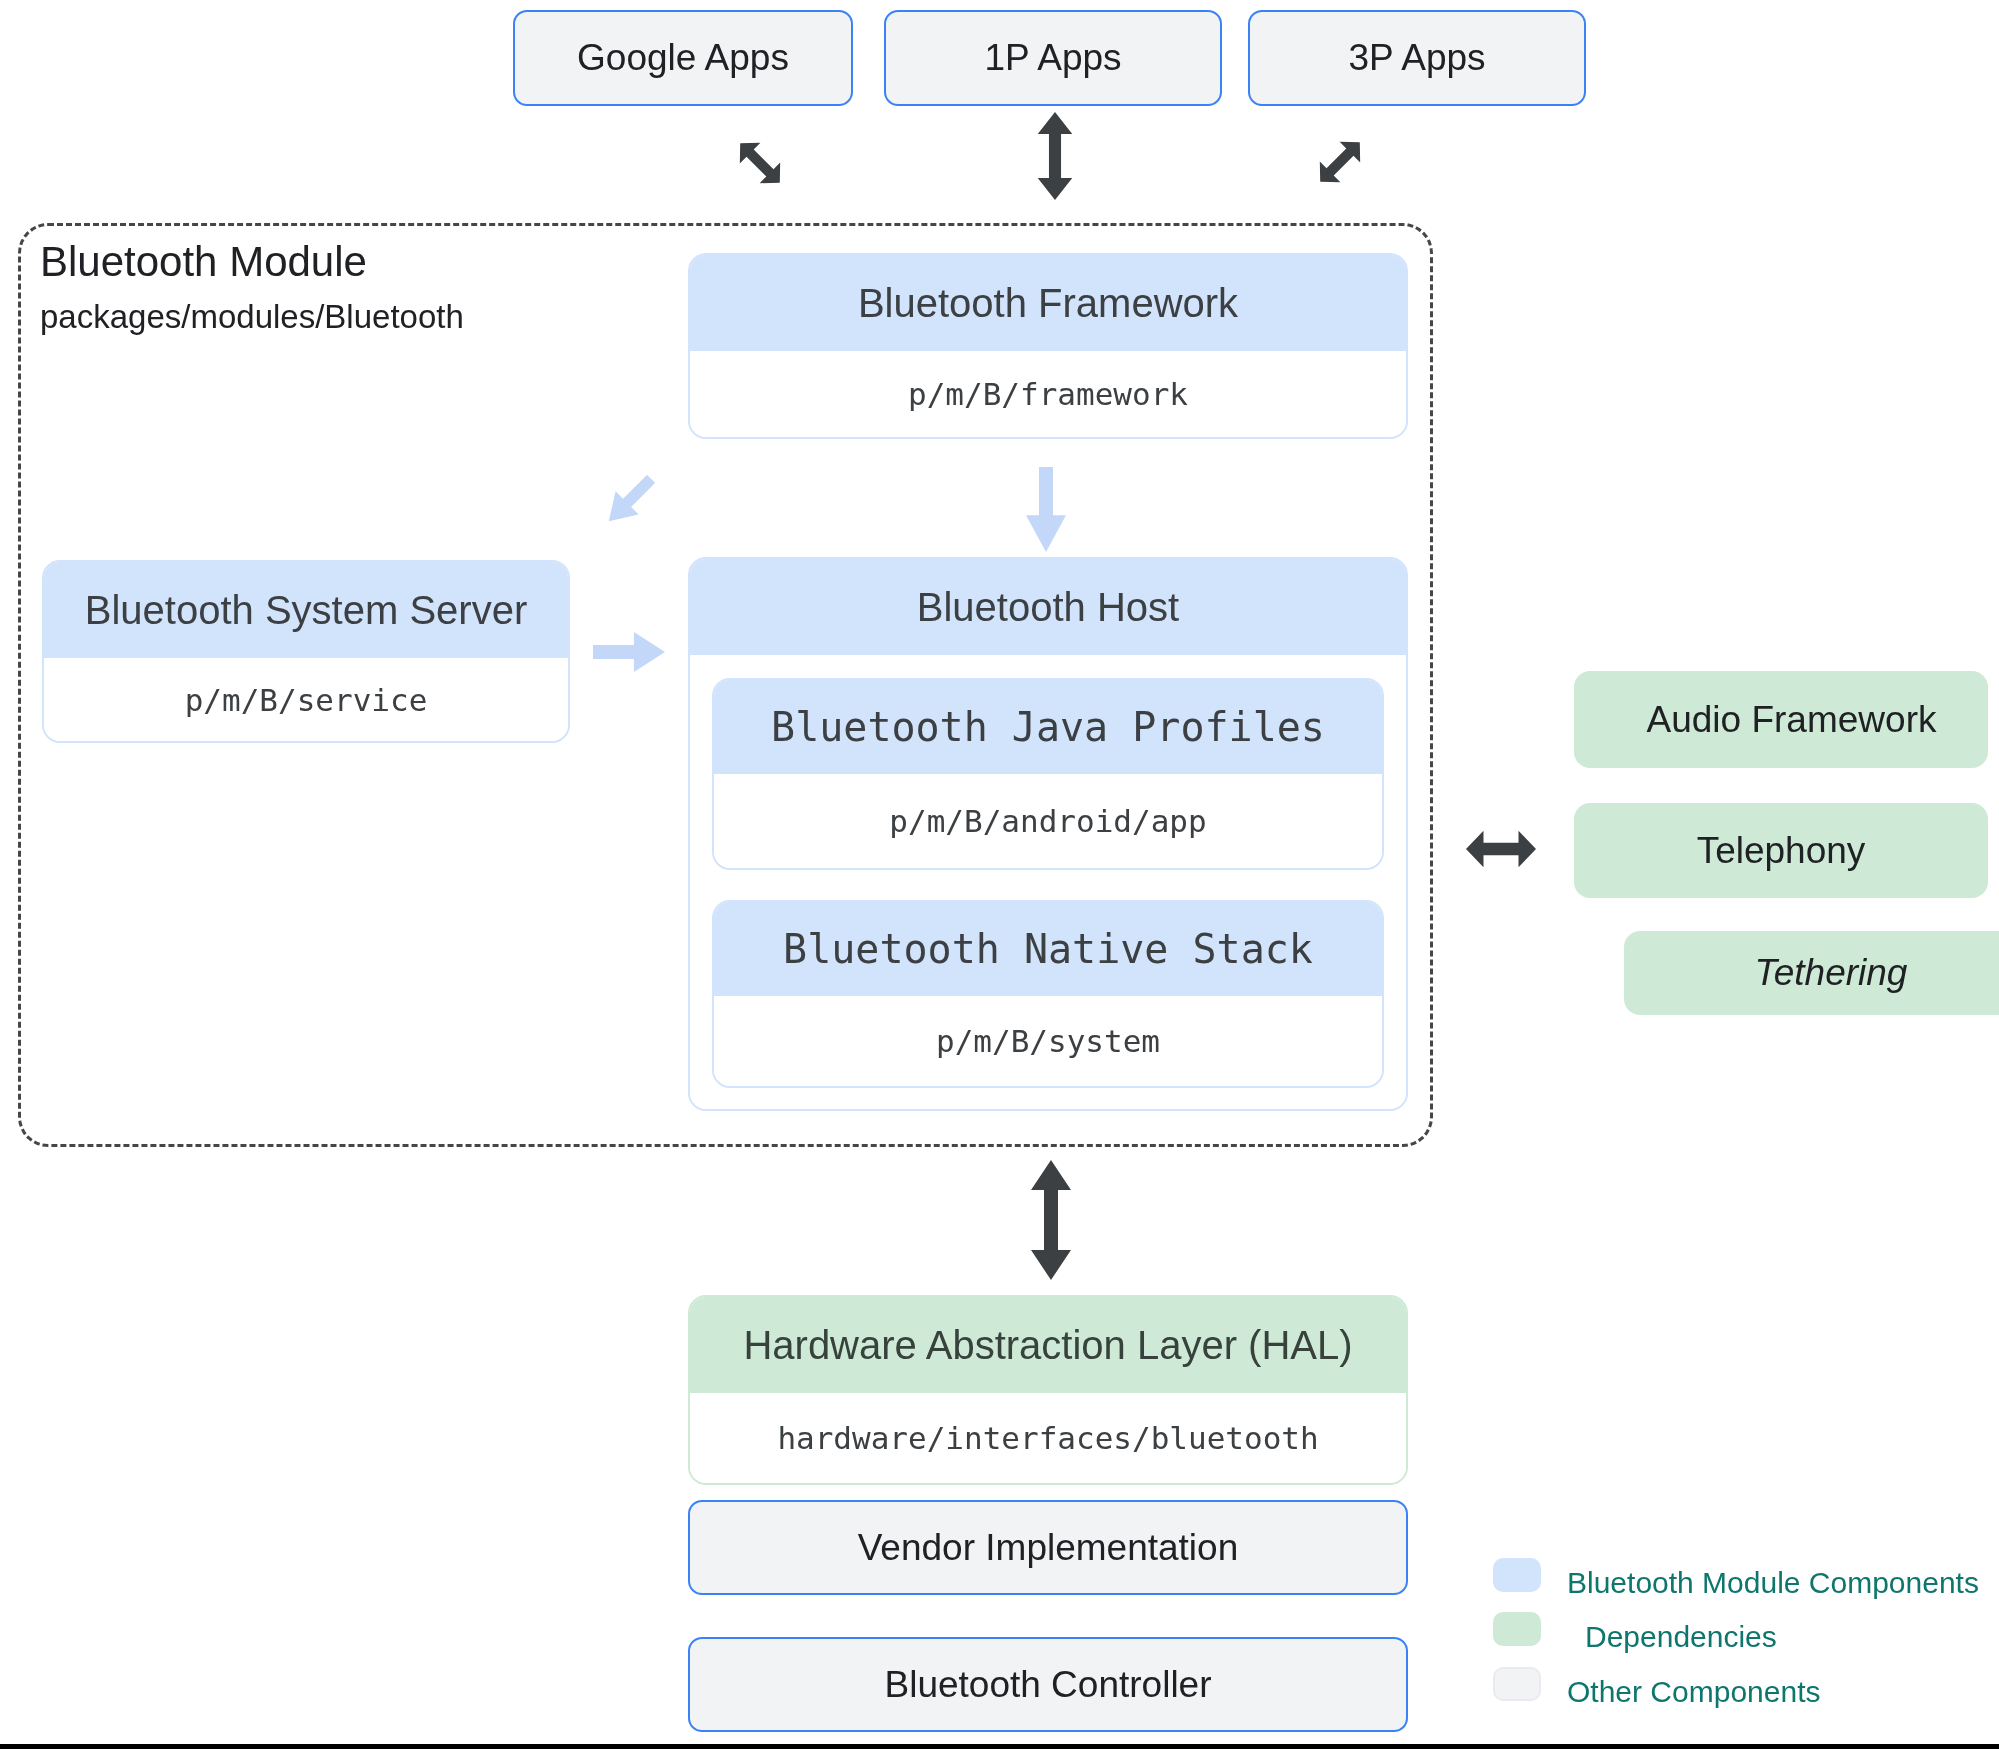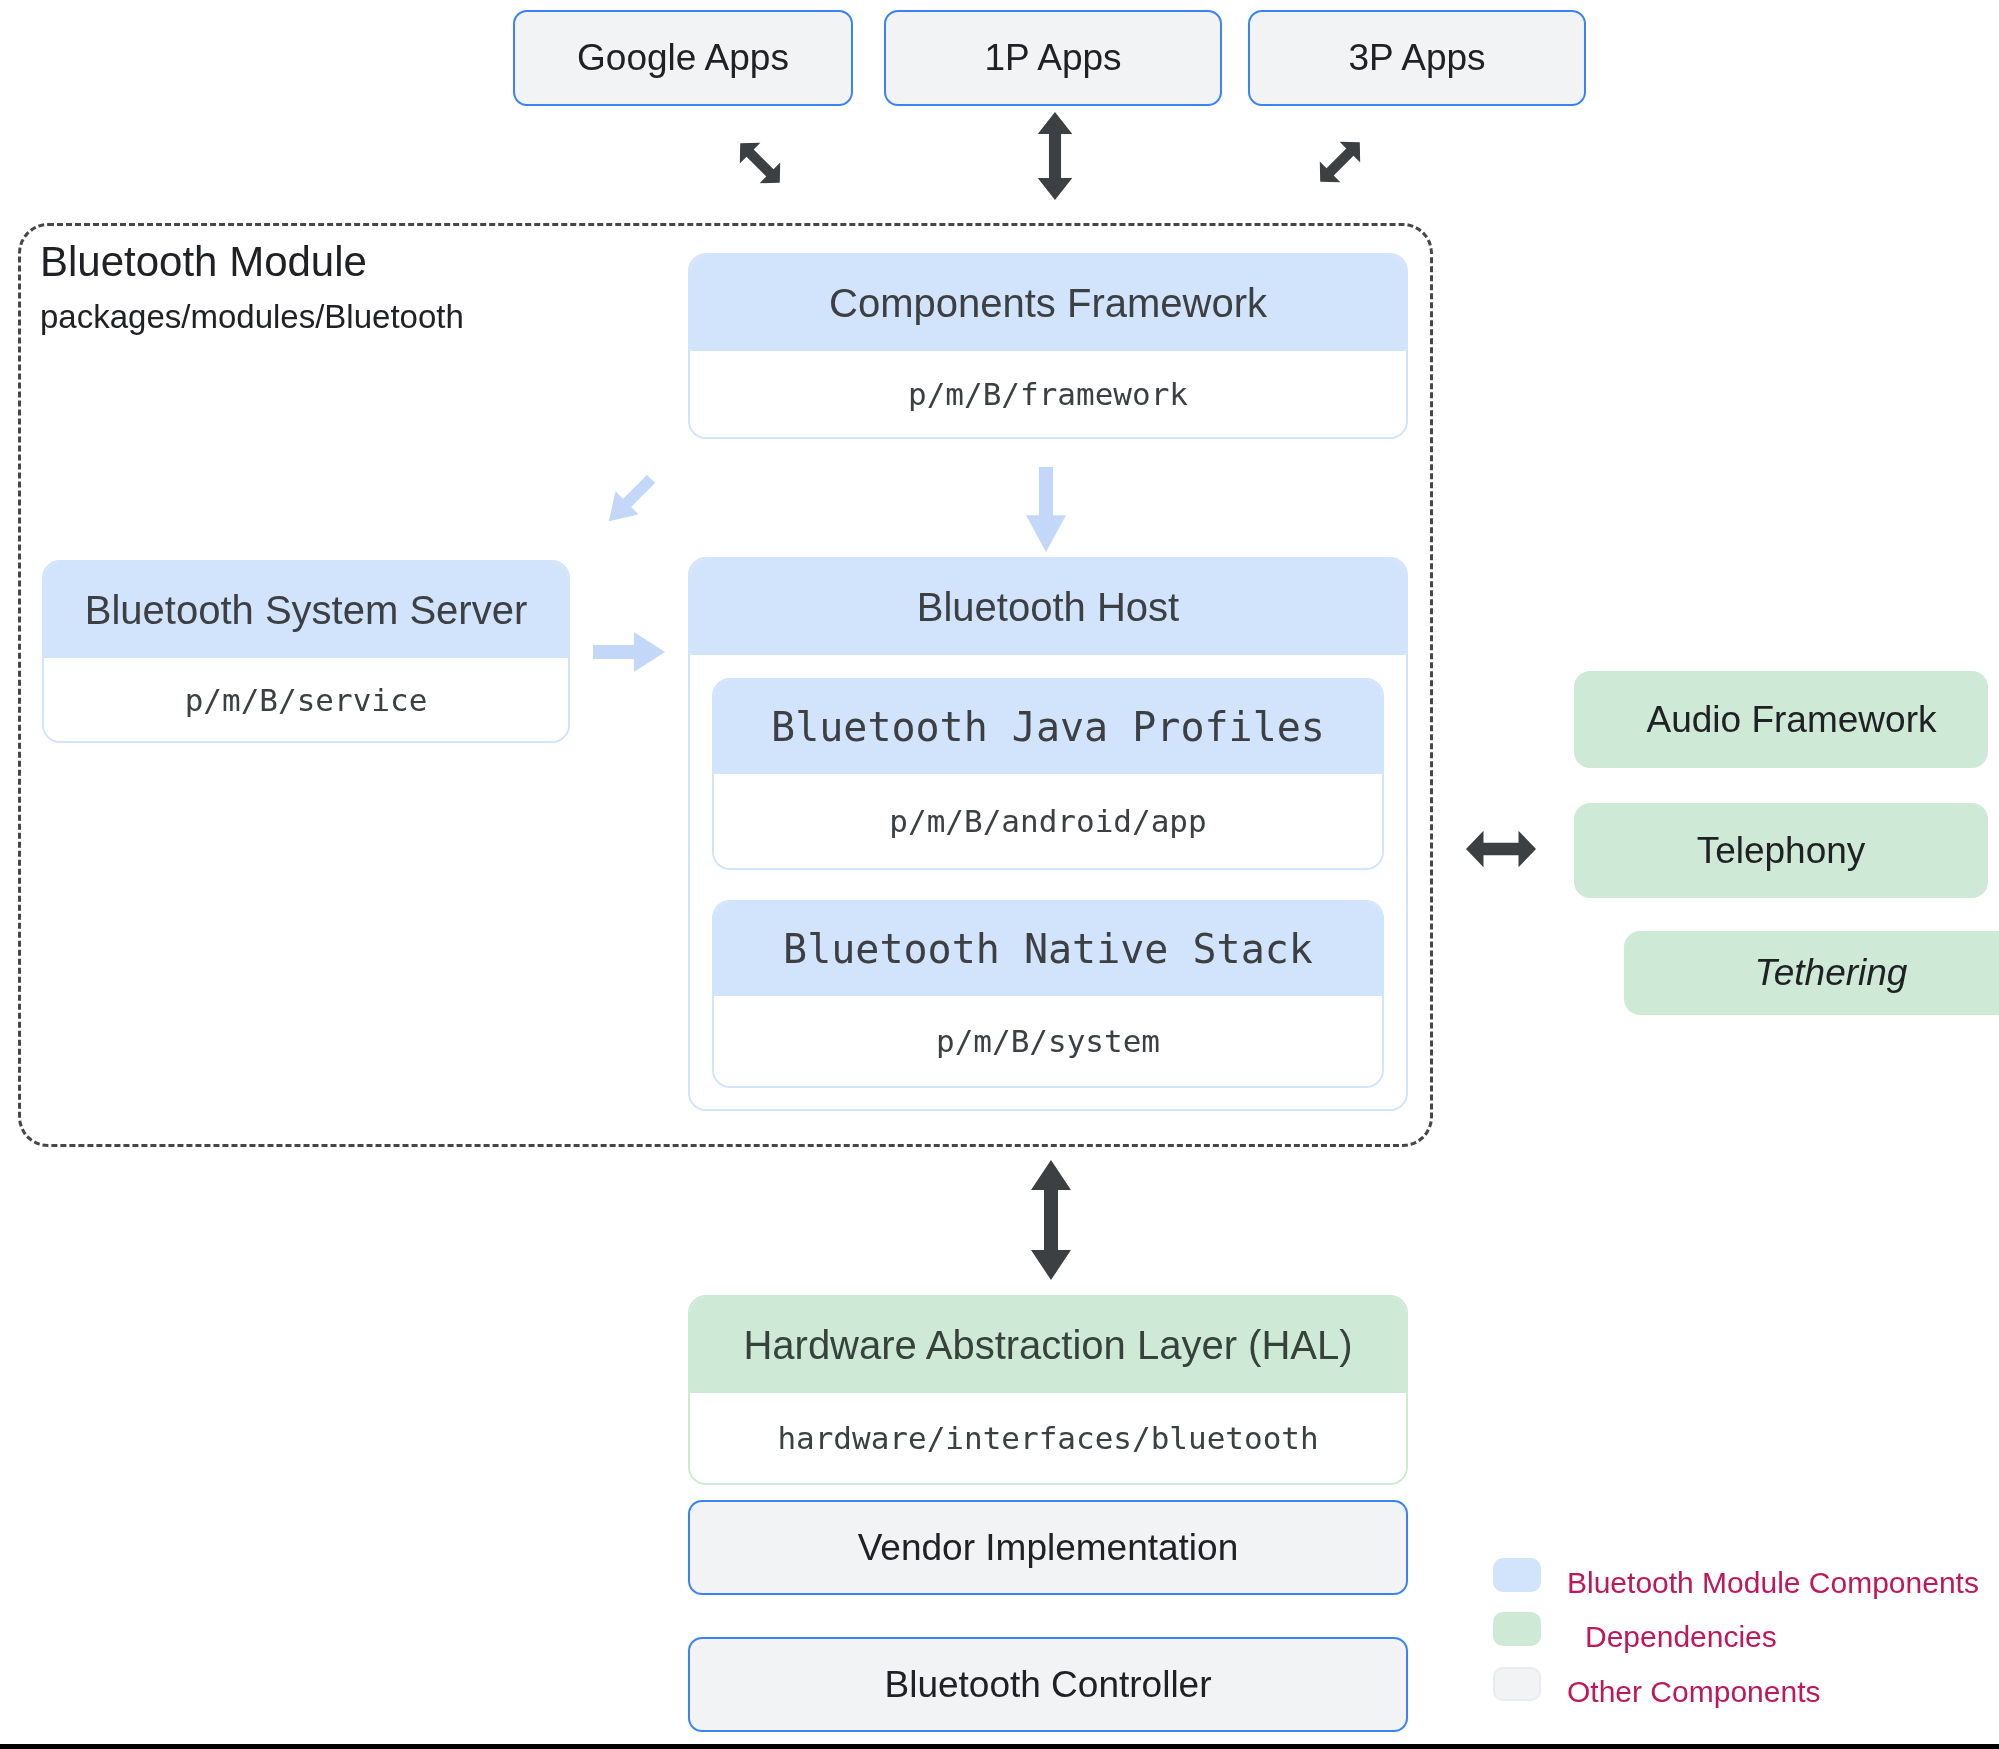--- a/index.html
+++ b/index.html
@@ -44,21 +44,21 @@
   }
   .module-title { font-size:42px; color:#202124; }
   .module-path  { font-family:Liberation Sans, sans-serif; font-size:33px; color:#202124; }
 
   
   .legend-row { display:flex; align-items:center; gap:26px; }
   .legend-sw { width:48px; height:34px; border-radius:10px; box-sizing:border-box; }
   .sw-blue  { background:#d2e3fc; }
   .sw-green { background:#ceead6; }
   .sw-gray  { background:#f1f3f4; border:2px solid #e9ebee; }
-  .legend-label { font-size:30px; color:#be185d; white-space:nowrap;margin-top:16px; }
+  .legend-label { font-size:30px; color:#0f766e; white-space:nowrap;margin-top:16px; }
 
   .arrow-svg { display:block; width:100%; height:100%; }
   .bottom-edge { background:#000; }
 </style>
 </head>
 <body>
 
 <div class="canvas">
 
   <div class="abs gbox" style="left:513px; top:10px; width:340px; height:96px;">
@@ -86,21 +86,21 @@
       <polygon points="22,0 42,30 29,30 29,90 42,90 22,120 2,90 15,90 15,30 2,30" fill="#3c4043"></polygon>
     </svg>
   </div>
 
   <div class="abs module-frame" style="left:18px; top:223px; width:1415px; height:924px;"></div>
   <div class="abs module-title" style="left:40px; top:238px;">Bluetooth Module</div>
   <div class="abs module-path" style="left:40px; top:298px;">packages/modules/Bluetooth</div>
 
   <div class="abs tpbox" style="left:688px; top:253px; width:720px; height:186px;">
     <div class="hd">
-      <span>Components Framework</span>
+      <span>Bluetooth Framework</span>
     </div>
     <div class="bd">
       <span>p/m/B/framework</span>
     </div>
   </div>
 
   <div class="abs" style="left:612px; top:470px; width:36px; height:60px; transform:rotate(45deg);">
     <svg class="arrow-svg" viewBox="0 0 44 88" preserveAspectRatio="none">
       <polygon points="15,0 29,0 29,50 42,50 22,88 2,50 15,50" fill="#c3d8f8"></polygon>
     </svg>

